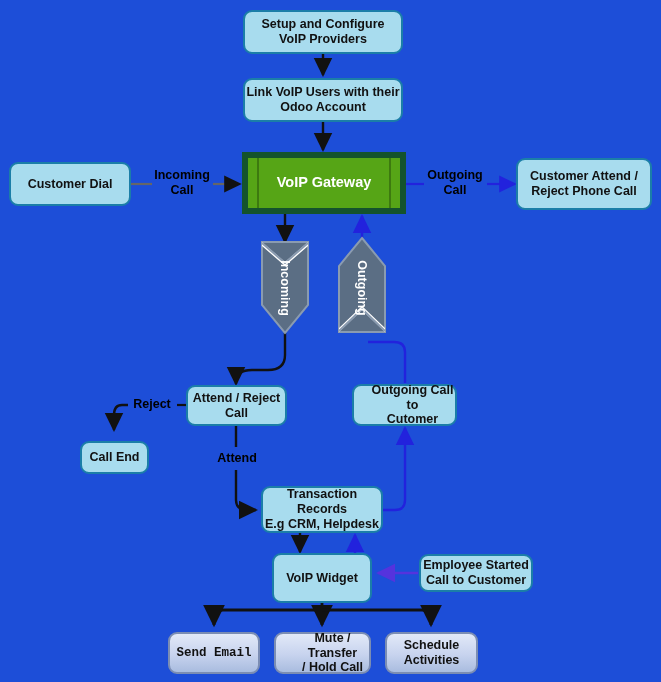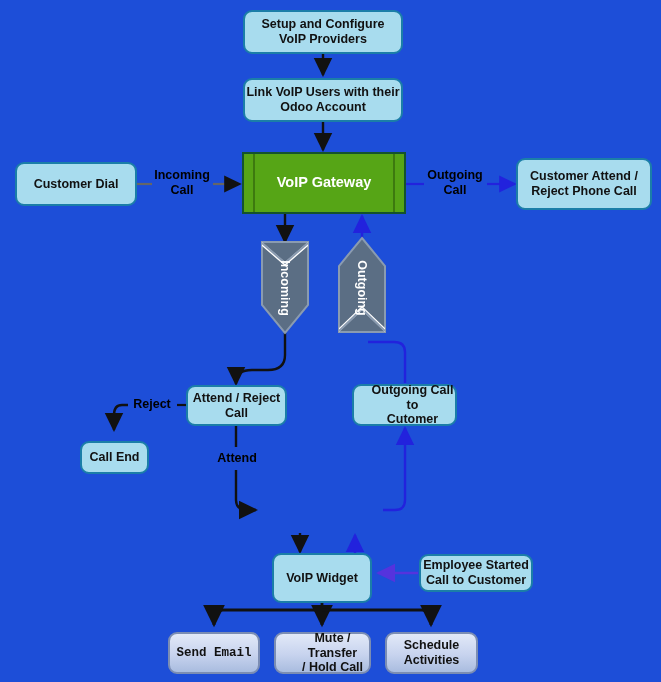--- a/index.html
+++ b/index.html
@@ -5,21 +5,21 @@
   html,body{margin:0;padding:0;background:#ffffff;}
   body{width:661px;height:682px;font-family:"Liberation Sans",sans-serif;}
   #diagram-root{position:relative;width:661px;height:682px;overflow:hidden;background:#1d4ed8;}
   svg.layer{position:absolute;left:0;top:0;width:661px;height:682px;}
   .node{position:absolute;box-sizing:border-box;display:flex;align-items:center;justify-content:center;text-align:center;}
   .node .lbl{display:block;width:100%;line-height:1.18;}
   
   .box-cyan{background:#a8dcee;border:2px solid #1b7ea8;border-radius:9px;
             color:#111111;font-weight:bold;font-size:12.5px;}
   
-  .box-green{background:#56a516;border:2px solid #14532d;color:#ffffff;
+  .box-green{background:#56a516;border:6px solid #14532d;color:#ffffff;
              font-weight:bold;font-size:14.5px;border-radius:0;}
   .box-green .inner-line{position:absolute;top:0;bottom:0;width:2px;background:#3d7a0f;}
   .box-green .inner-line.l{left:9px;}
   .box-green .inner-line.r{right:9px;}
   
   .box-grad{background:linear-gradient(180deg,#e2e9f8 0%,#c7d3ee 55%,#a9bcdf 100%);
             border:2px solid #7b8db3;border-radius:9px;color:#111111;
             font-weight:bold;font-size:12.5px;}
   
   .edge-label{position:absolute;color:#000000;font-weight:bold;font-size:12.5px;
@@ -106,21 +106,21 @@
     </span>
   </div>
 
   <div class="node box-cyan" style="left:243px;top:78px;width:160px;height:44px;">
     <span class="lbl">
       <span>Link VoIP Users with their</span><br>
       <span>Odoo Account</span>
     </span>
   </div>
 
-  <div class="node box-cyan" style="left:9px;top:162px;width:122px;height:44px;margin-left:6px;">
+  <div class="node box-cyan" style="left:9px;top:162px;width:122px;height:44px;">
     <span class="lbl">Customer Dial</span>
   </div>
 
   <div class="node box-green" style="left:242px;top:152px;width:164px;height:62px;position:absolute;">
     <span class="inner-line l"></span>
     <span class="inner-line r"></span>
     <span class="lbl">VoIP Gateway</span>
   </div>
 
   <div class="node box-cyan" style="left:516px;top:158px;width:136px;height:52px;border-width:2.5px;">
@@ -145,20 +145,27 @@
     <span class="lbl">Call End</span>
   </div>
 
   <div class="node box-cyan" style="left:352px;top:384px;width:105px;height:42px;padding-left:16px;">
     <span class="lbl">
       <span>Outgoing Call to</span><br>
       <span>Cutomer</span>
     </span>
   </div>
 
+  <div class="node box-cyan" style="left:261px;top:486px;width:122px;height:47px;">
+    <span class="lbl" style="white-space:nowrap;">
+      <span>Transaction</span><br>
+      <span>Records</span><br>
+      <span>E.g CRM, Helpdesk</span>
+    </span>
+  </div>
 
   <div class="node box-cyan" style="left:272px;top:553px;width:100px;height:50px;">
     <span class="lbl">VoIP Widget</span>
   </div>
 
   <div class="node box-cyan" style="left:419px;top:554px;width:114px;height:38px;">
     <span class="lbl" style="white-space:nowrap;">
       <span>Employee Started</span><br>
       <span>Call to Customer</span>
     </span>

